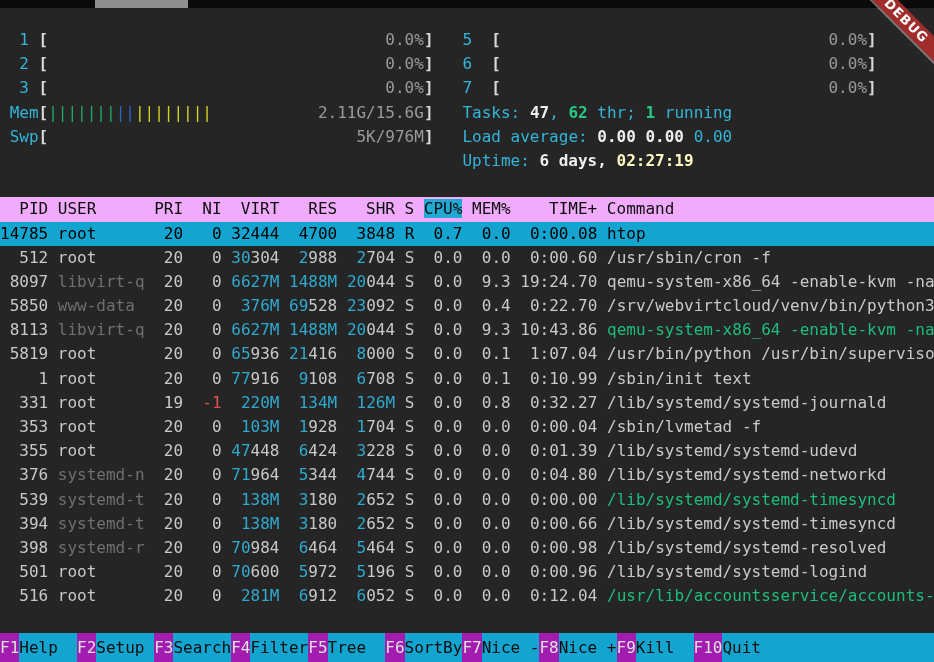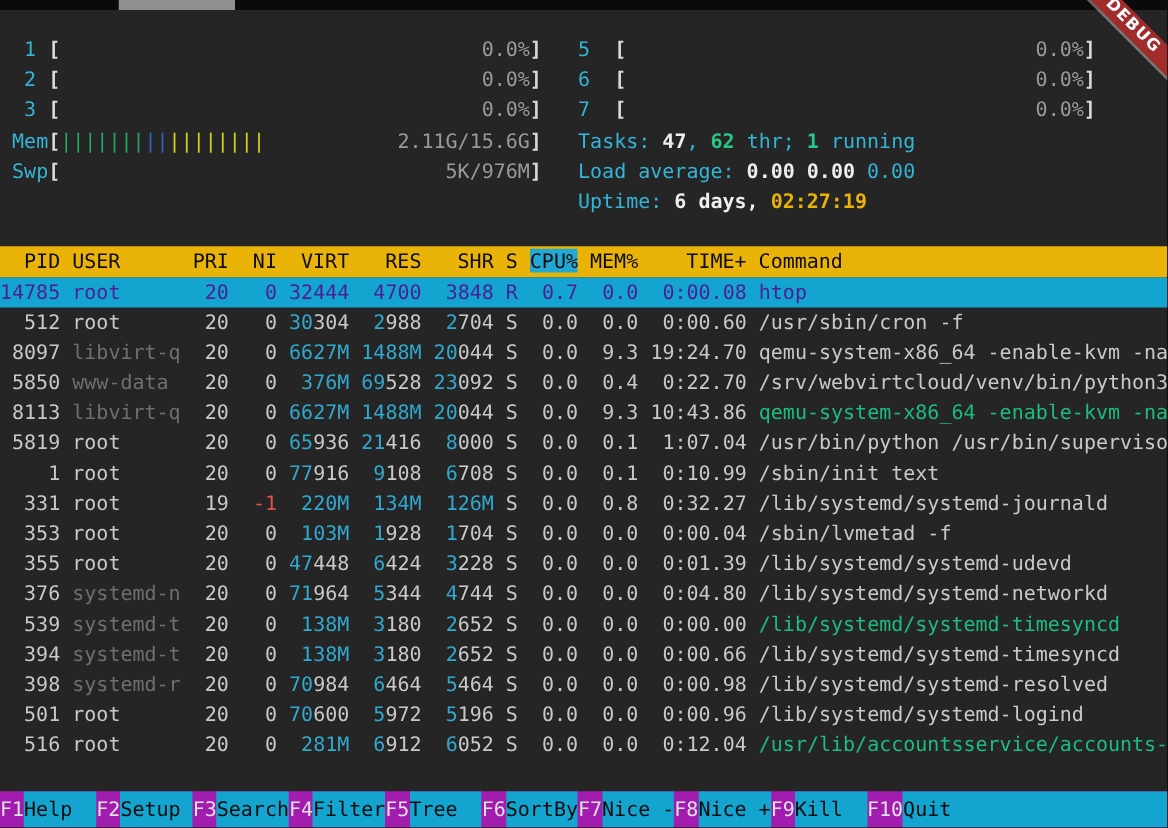--- a/index.html
+++ b/index.html
@@ -10,35 +10,35 @@
   .ribbon{position:absolute;top:12px;right:-38px;width:132px;transform:rotate(45deg);
           background:#a02c2c;color:#ffffff;text-align:center;
           font-family:"DejaVu Sans",sans-serif;font-size:13px;font-weight:bold;line-height:18px;
           letter-spacing:1px;box-shadow:0 2px 0 rgba(255,255,255,0.38);z-index:5;}
   .lines{position:absolute;top:28px;left:0;width:934px;}
   .line{height:24.2px;line-height:24.2px;white-space:pre;color:#c9c9c9;overflow:hidden;width:934px;}
   .t{color:#c9c9c9;}
   .dm{color:#9a9a9a;}
   .dim{color:#6f6f6f;}
   .cy{color:#33b5d8;}
-  .cyb{color:#eab308;font-weight:bold;}
+  .cyb{color:#fef9c3;font-weight:bold;}
   .wb{color:#eeeeee;font-weight:bold;}
   .gb{color:#27c786;font-weight:bold;text-align:right;}
   .br{color:#d8d8d8;font-weight:bold;}
   .num-cy{color:#2fa9cf;text-align:right;}
   .red{color:#e0514e;}
   .grn{color:#1dbc7f;}
   .p-g{color:#20aa63;}
   .p-b{color:#2d66c3;}
   .p-y{color:#d4d41c;}
-  .hdr{background:#eab308;}
+  .hdr{background:#f0abfc;}
   .hdr span{color:#0d0d0d;}
   .hdr .sortc{background:#22a9d3;}
   .selrow{background:#14a4d0;}
-  .selrow span{color:#4c1d95;}
+  .selrow span{color:#000000;}
   .fbar{position:absolute;top:633px;left:0;width:934px;height:40px;background:#a21caf;
         display:flex;line-height:29px;white-space:pre;overflow:hidden;}
   .fitem{display:contents;}
   .fk{color:#e0e0e0;}
   .fl{background:#14a4d0;color:#0d0d0d;}
   .fl.last{flex:1;}
 </style>
 </head>
 <body>
 

